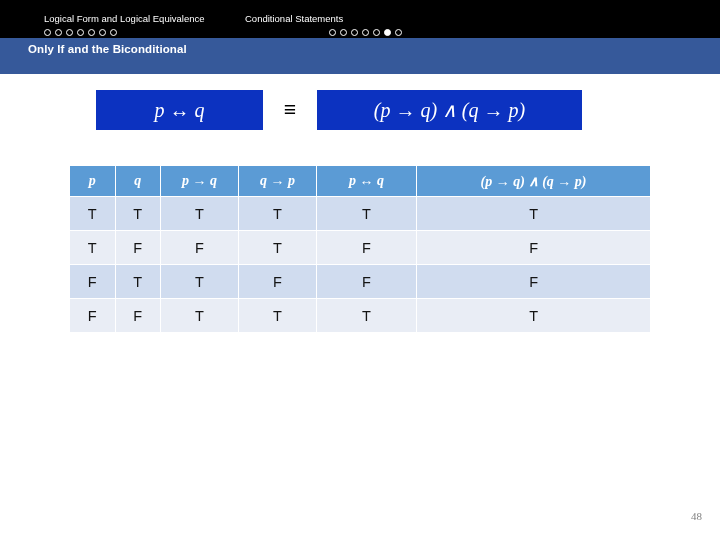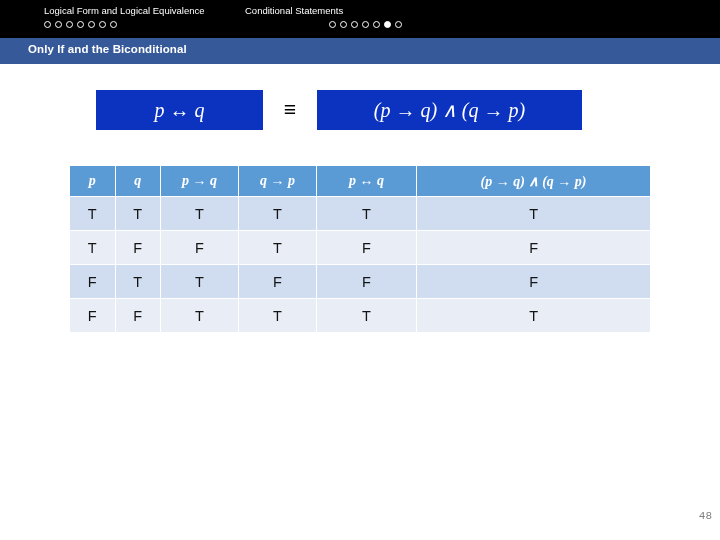--- a/index.html
+++ b/index.html
@@ -18,21 +18,21 @@
   
   #topnav {
     position: absolute;
     left: 0; top: 0;
     width: 720px;
     height: 38px;
     background: #000000;
   }
   .nav-group {
     position: absolute;
-    top: 0;
+    top: 8px;
     height: 35px;
   }
   .nav-title {
     color: #ffffff;
     font-size: 9.5px;
     line-height: 11px;
     white-space: nowrap;
     padding-top: 5px;
     font-family: "Liberation Sans", sans-serif;
   }
@@ -60,21 +60,21 @@
   #nav-group-1 .dot-row { justify-content: center; padding-left: 8px;}
   #nav-group-2 { left: 470px; width: 245px; }
   #nav-group-2 .nav-title { text-align: center; }
   #nav-group-2 .dot-row { justify-content: center; }
 
   
   #section-bar {
     position: absolute;
     left: 0; top: 38px;
     width: 720px;
-    height: 26px;
+    height: 36px;
     background: #36599A;
   }
   #section-title {
     position: absolute;
     left: 28px;
     top: 5px;
     color: #ffffff;
     font-size: 11.5px;
     font-weight: bold;
     letter-spacing: 0.1px;
@@ -162,25 +162,25 @@
   .col-p  { width: 44px; }
   .col-q  { width: 44px; }
   .col-pq { width: 76px; }
   .col-qp { width: 76px; }
   .col-bi { width: 98px; }
   .col-cj { width: 230px; }
 
   
   #page-number {
     position: absolute;
-    right: 8px;
+    right: 18px;
     bottom: 18px;
     color: #808080;
     font-size: 11px;
-    font-family: Liberation Mono, monospace;
+    font-family: Liberation Serif, serif;
   }
 </style>
 </head>
 <body>
 
 <div id="topnav">
 
   <div class="nav-group" id="nav-group-0">
     <div class="nav-title">Logical Form and Logical Equivalence</div>
     <div class="dot-row">

